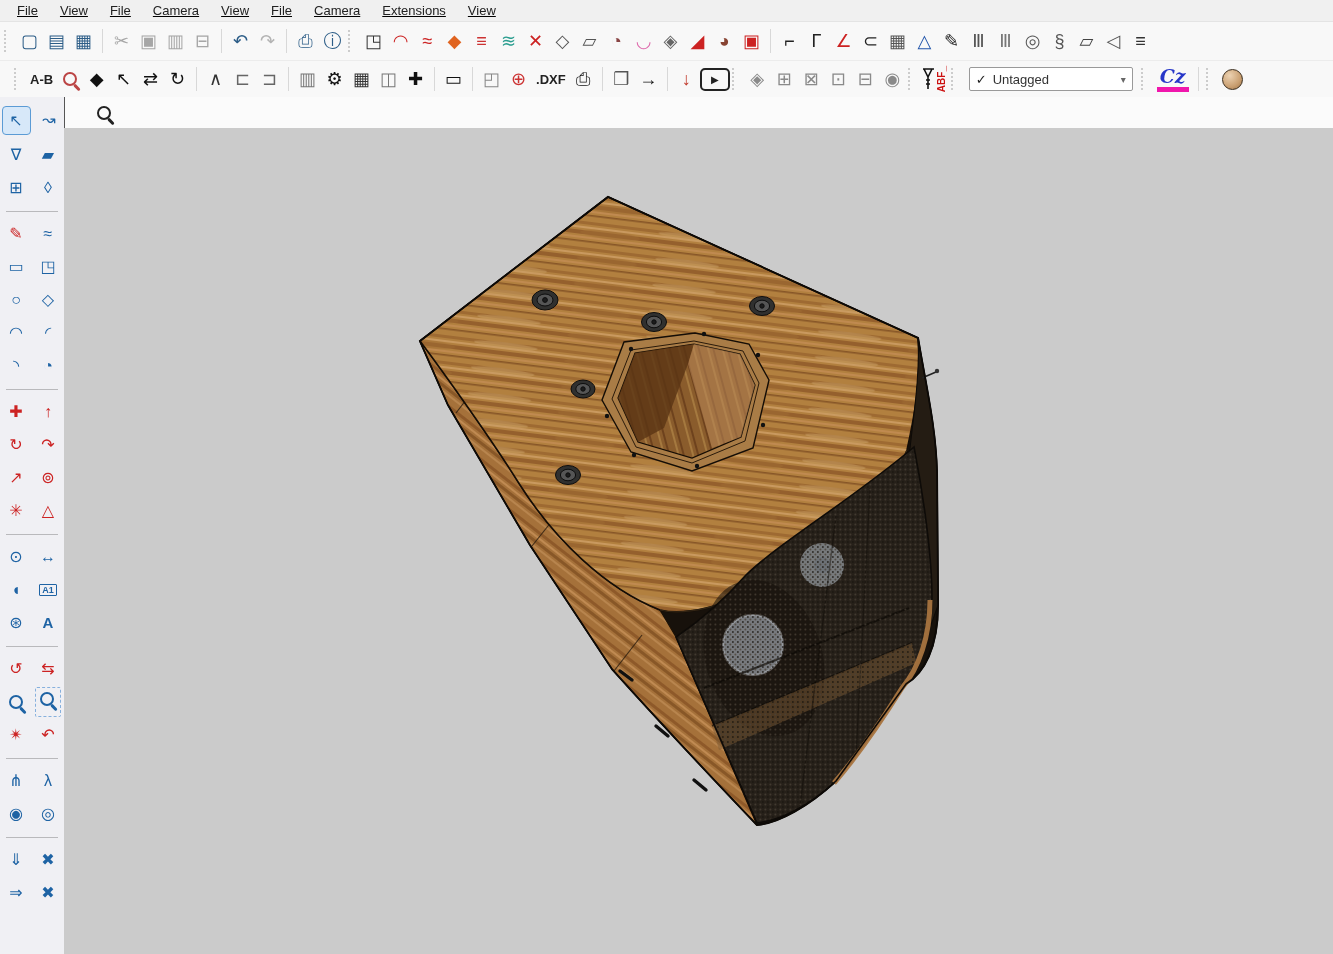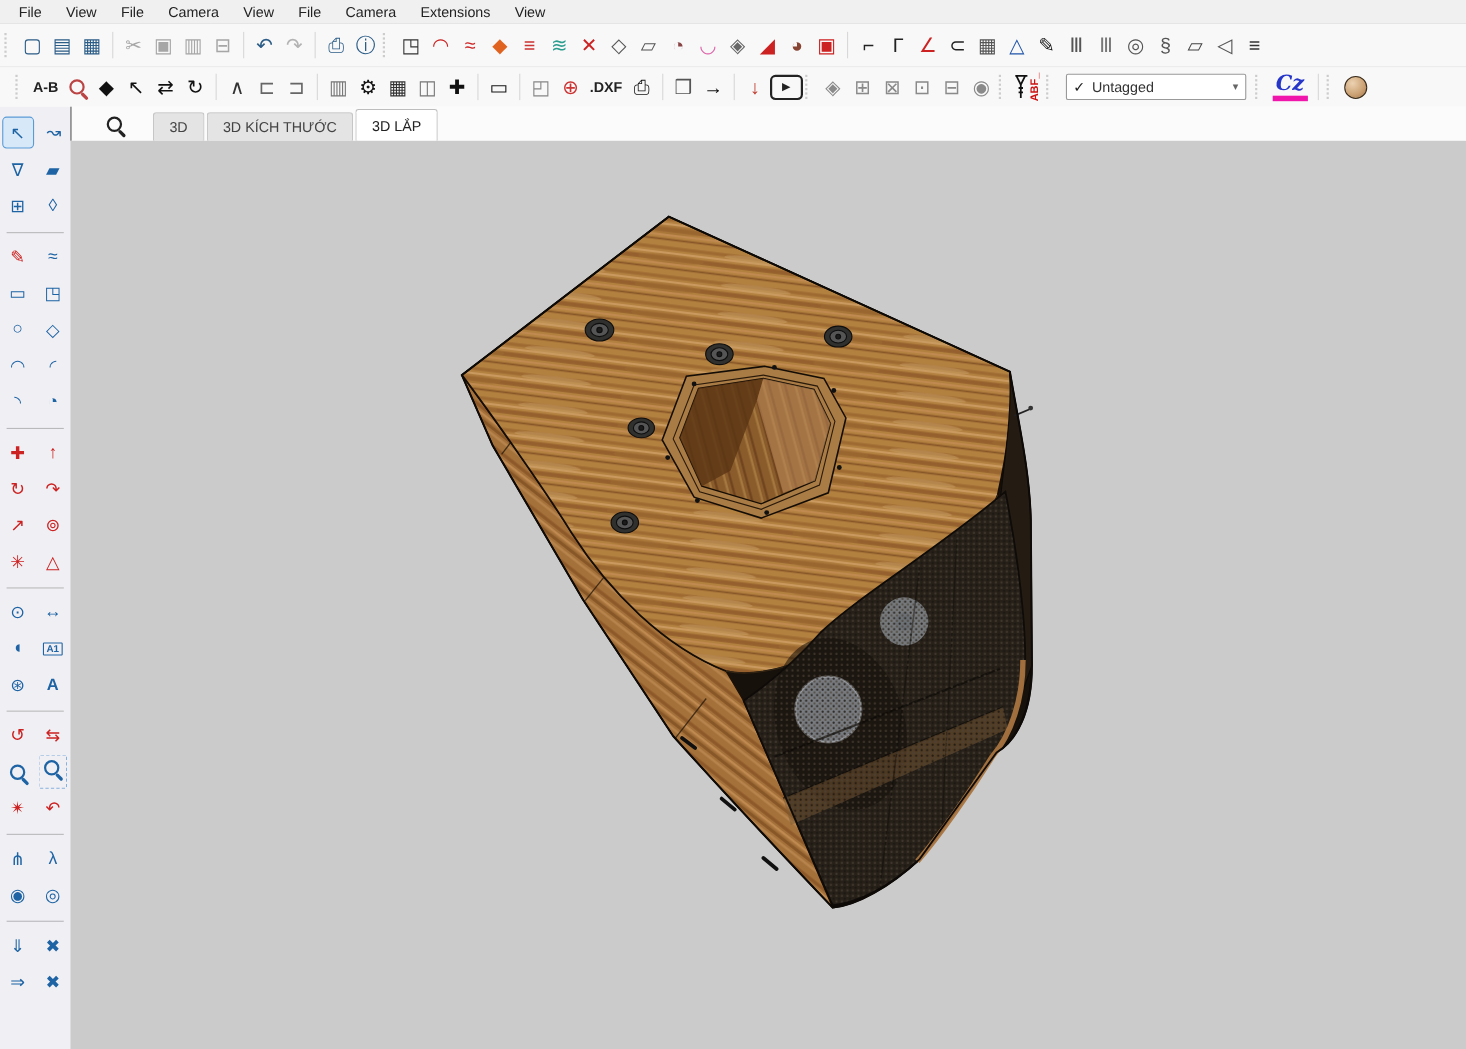--- a/index.html
+++ b/index.html
@@ -2,21 +2,21 @@
 <html><head>
 <meta charset="utf-8">
 <style>
   html,body{margin:0;padding:0;background:#fff;font-family:"Liberation Sans",sans-serif;-webkit-font-smoothing:antialiased;}
   #app{width:1333px;height:954px;overflow:hidden;display:flex;flex-direction:column;background:#fff;position:relative;}
   
   #titlebar{height:18px;display:flex;align-items:center;gap:6px;padding-left:4px;background:#ffffff;flex:0 0 auto;}
   #titlebar .tlogo{width:14px;height:14px;flex:0 0 auto;}
   #titlebar .ttext{font-size:12px;color:#1a1a1a;}
   
-  #menubar{height:21px;background:#f0f0f0;display:flex;align-items:center;padding-left:6px;border-bottom:1px solid #e4e4e4;flex:0 0 auto;}
+  #menubar{height:21px;background:#f0f0f0;display:flex;align-items:center;padding-left:6px;border-bottom:1px solid #e4e4e4;flex:0 0 auto;text-decoration:underline;}
   #menubar .mitem{font-size:13px;color:#222;padding:0 11px;line-height:21px;cursor:default;}
   
   .toolbar{background:#f8f8f8;display:flex;align-items:center;flex:0 0 auto;overflow:hidden;white-space:nowrap;}
   #row1{height:38px;padding-left:2px;}
   #row2{height:36px;border-top:1px solid #ececec;padding-left:12px;}
   .ti{width:27px;height:27px;display:flex;align-items:center;justify-content:center;font-size:18px;line-height:1;cursor:default;flex:0 0 auto;border-radius:3px;}
   .tsep{width:1px;height:24px;background:#d8d8d8;margin:0 5px;flex:0 0 auto;}
   .tgrip{width:5px;height:22px;border-left:2px dotted #cccccc;margin:0 5px 0 2px;flex:0 0 auto;}
   .ttext{font-size:13px;font-weight:bold;color:#222;padding:0 4px;flex:0 0 auto;}
   .mag{position:relative;width:10px;height:10px;border:2.4px solid currentColor;border-radius:50%;display:inline-block;}
@@ -280,25 +280,20 @@
         <div class="srow">
           <div class="scell" style="color: rgb(30, 99, 164);">⇒</div>
           <div class="scell" style="color: rgb(30, 99, 164);">✖</div>
         </div>
       </div>
   <div id="rightcol">
     <div id="tabbar">
       <span class="magwrap">
             <span class="mag"></span>
           </span>
-      <div id="tabs">
-            <div class="tab">3D</div>
-            <div class="tab">3D KÍCH THƯỚC</div>
-            <div class="tab active">3D LẮP</div>
-          </div>
     </div>
     <div id="canvas">
       <svg id="modelsvg" width="1269" height="811" viewBox="0 0 1269 811">
         <defs>
           <pattern id="woodTop" width="170" height="26" patternUnits="userSpaceOnUse" patternTransform="rotate(7)">
             <rect width="170" height="26" fill="#b2803f"></rect>
             <rect y="3" width="170" height="3" fill="#9a6630" opacity="0.85"></rect>
             <rect y="8" width="170" height="2" fill="#c9995f"></rect>
             <rect y="12" width="170" height="4" fill="#8a5526" opacity="0.75"></rect>
             <rect y="18" width="170" height="2" fill="#c08a50"></rect>

